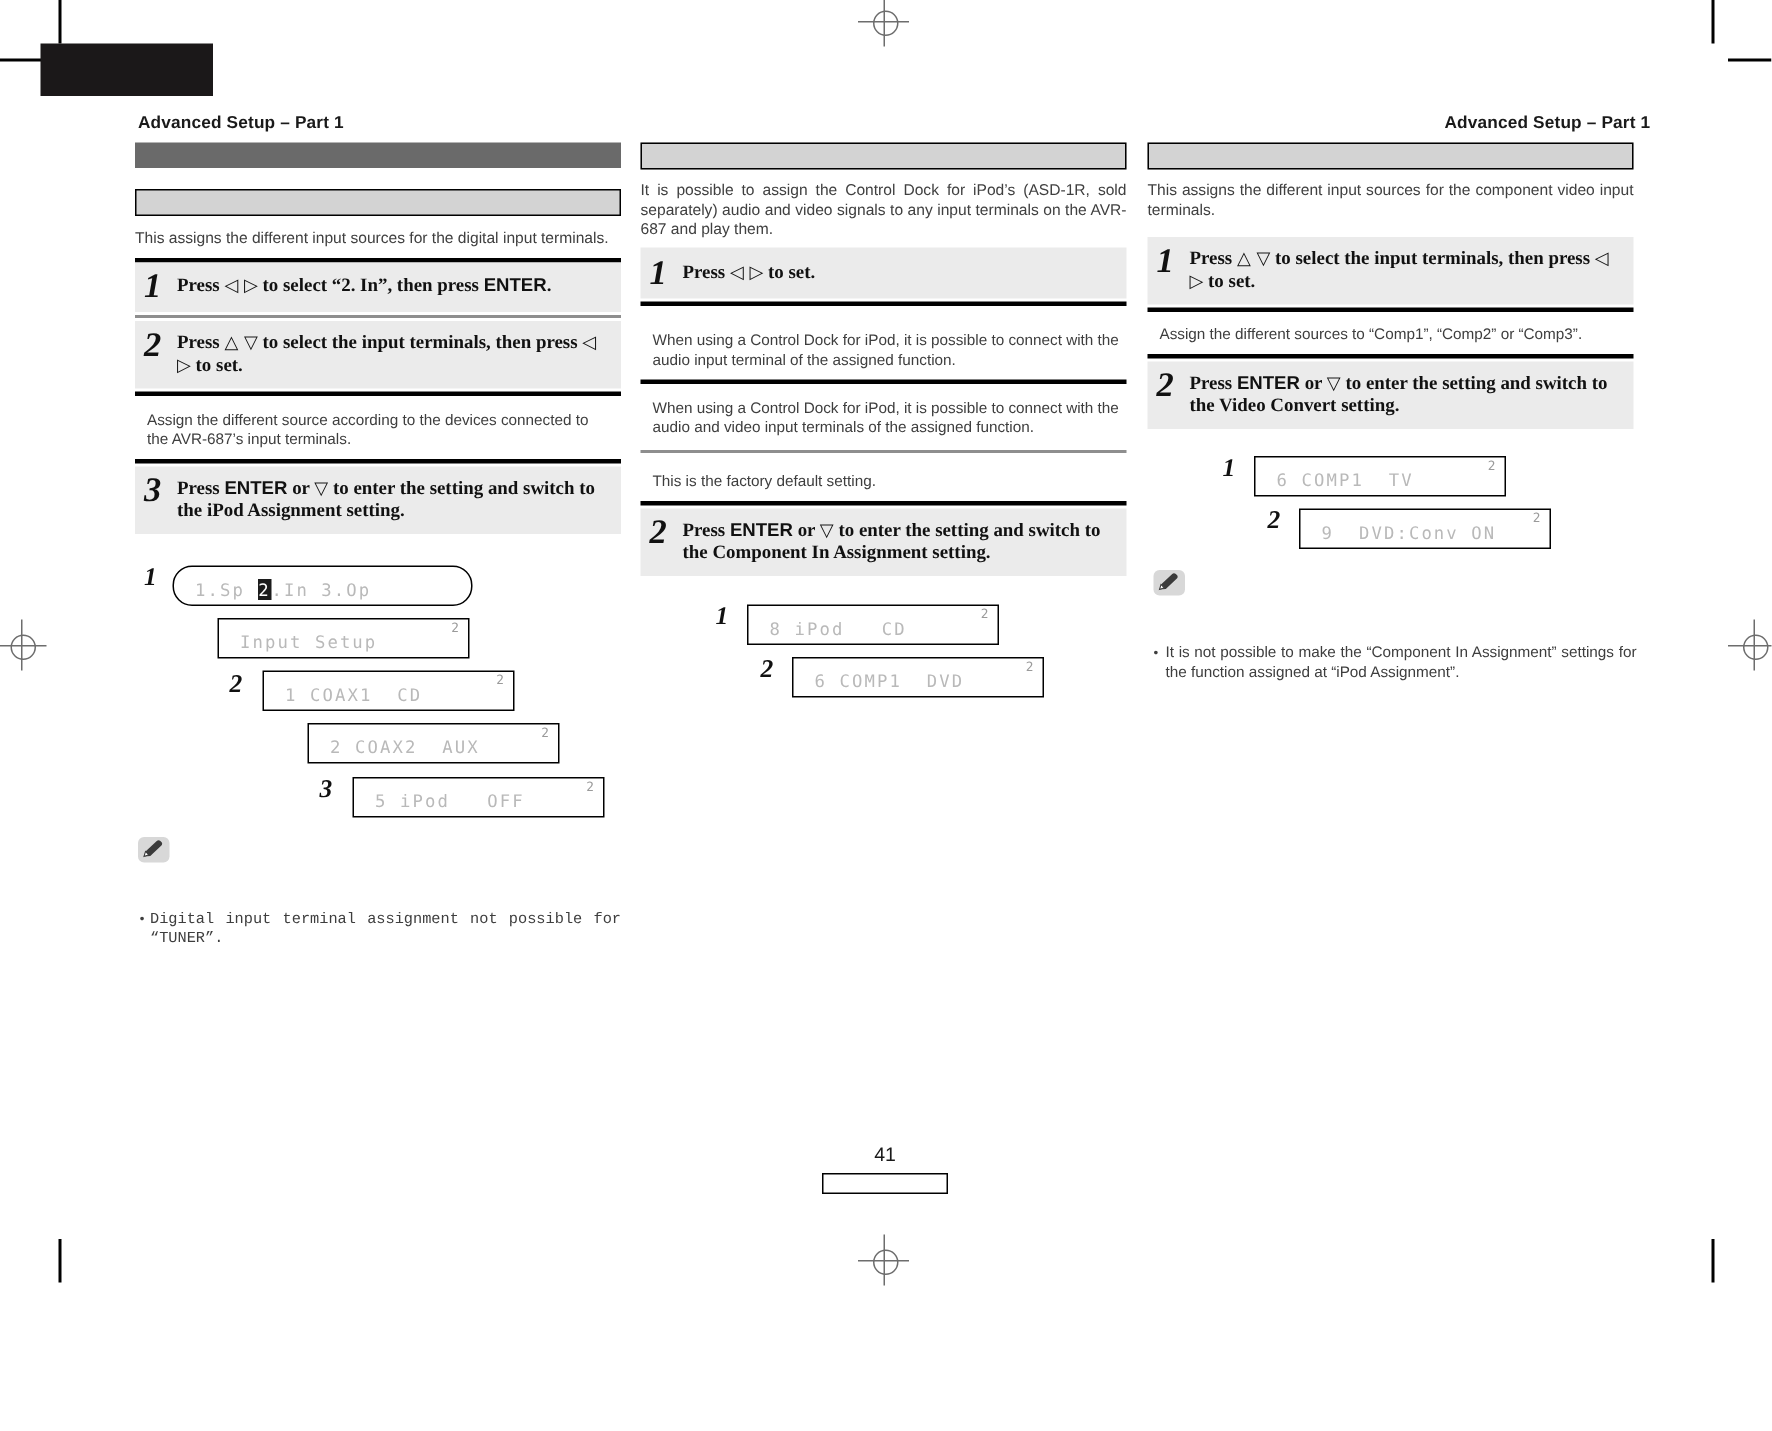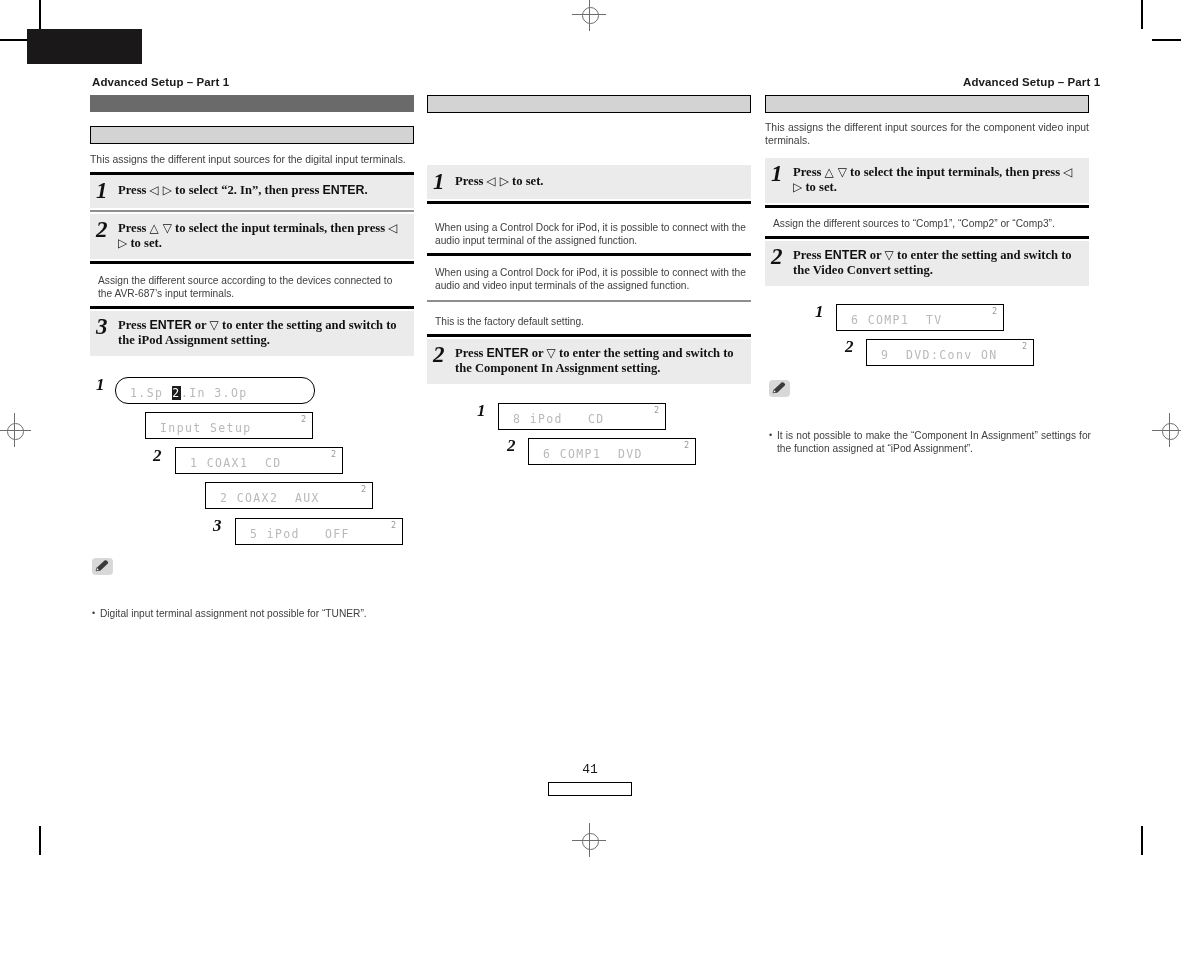--- a/index.html
+++ b/index.html
@@ -86,21 +86,21 @@
     position:absolute;width:21px;height:17px;background:#d8d8d8;border-radius:4px;
   }
   .noteicon svg{position:absolute;left:2px;top:1px;}
   .notelist{position:absolute;font-size:10.2px;line-height:13.4px;color:#3e3e3e;}
   .notelist .li{position:relative;padding-left:8px;margin-bottom:0px;text-align:justify;margin-top:27px;}
   .notelist .li:before{content:"\2022";position:absolute;left:0;top:0;color:#3e3e3e;font-size:9px;}
 
   
   .pageno{
     position:absolute;font-size:13px;color:#1a1a1a;text-align:center;width:60px;
-    font-family:Liberation Mono, monospace;
+    font-family:Liberation Sans, sans-serif;
   }
   .footbox{position:absolute;border:1.5px solid #000;box-sizing:border-box;background:#fff;}
 </style>
 </head>
 <body>
 
 <div class="page">
 
   <div class="mark" style="left:39px;top:0;width:1.5px;height:29px;"></div>
   <div class="mark" style="left:0;top:39px;width:29px;height:1.5px;"></div>
@@ -183,25 +183,26 @@
         <span class="txt">5 iPod   OFF</span>
       </div>
     </div>
 
   <div class="noteicon" style="left:92px;top:558px;">
     <svg width="17" height="15" viewBox="0 0 17 15">
       <path d="M2 12 L3 8.6 L10.5 1.6 C11.2 1 12.2 1 12.9 1.7 L13.6 2.4 C14.3 3.1 14.3 4.1 13.6 4.7 L6.2 11.7 Z" fill="#3b3b3b"></path>
       <path d="M2 12 L3 8.6 L5.2 10.9 Z" fill="#ffffff" stroke="#3b3b3b" stroke-width="0.7"></path>
     </svg>
   </div>
-  <div class="notelist" style="left:92px;top:580px;width:322px;">
+  <div class="notelist" style="left:92px;top:580px;width:322px;font-family:Liberation Mono, monospace;">
     <div class="li">Digital input terminal assignment not possible for “TUNER”.</div>
   </div>
 
   <div class="bar-gray" style="left:427px;top:95px;width:324px;height:18px;"></div>
+  <div class="intro" style="left:427px;top:121px;width:324px;">It is possible to assign the Control Dock for iPod’s (ASD-1R, sold separately) audio and video signals to any input terminals on the AVR-687 and play them.</div>
 
   <div class="stepblk" style="left:427px;top:165px;width:324px;height:34px;">
     <div class="step">
       <span class="stepnum" style="top:5px;">1</span>
       <span class="steptxt" style="padding-top:9px;">Press <span class="arw">◁ ▷</span> to set.</span>
     </div>
   </div>
   <div class="rule-thick" style="left:427px;top:201px;width:324px;"></div>
 
   <div class="remark" style="left:435px;top:221px;width:312px;">When using a Control Dock for iPod, it is possible to connect with the audio input terminal of the assigned function.</div>

